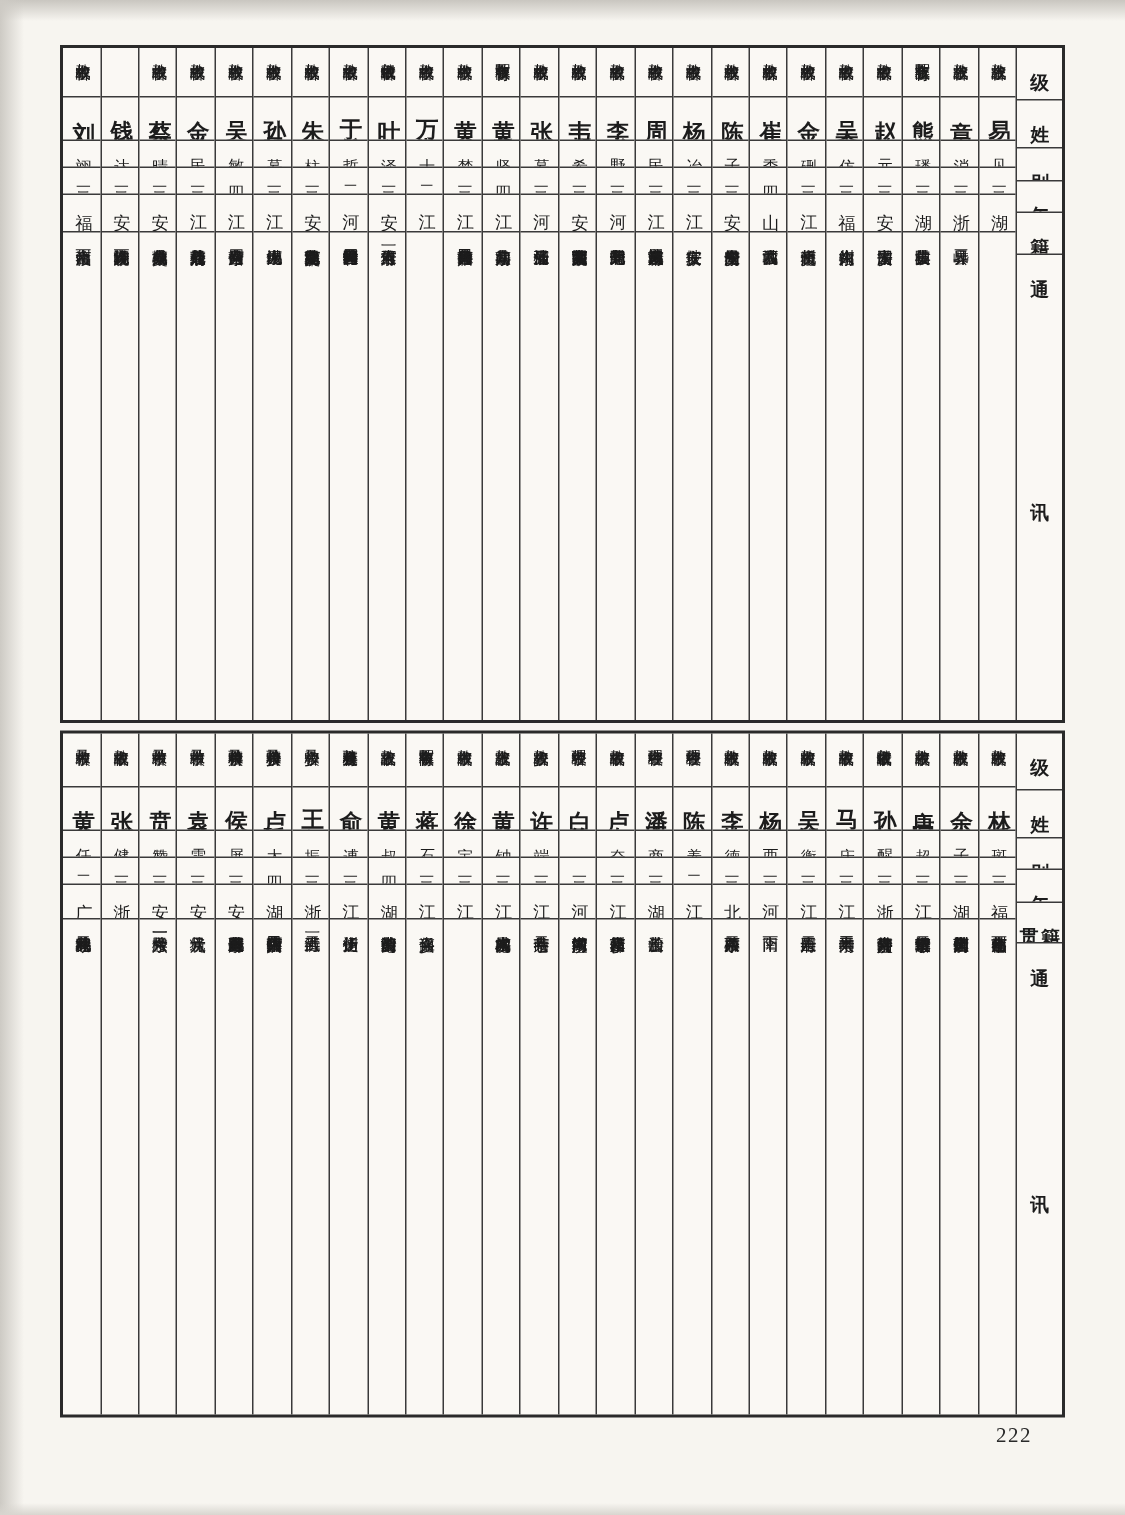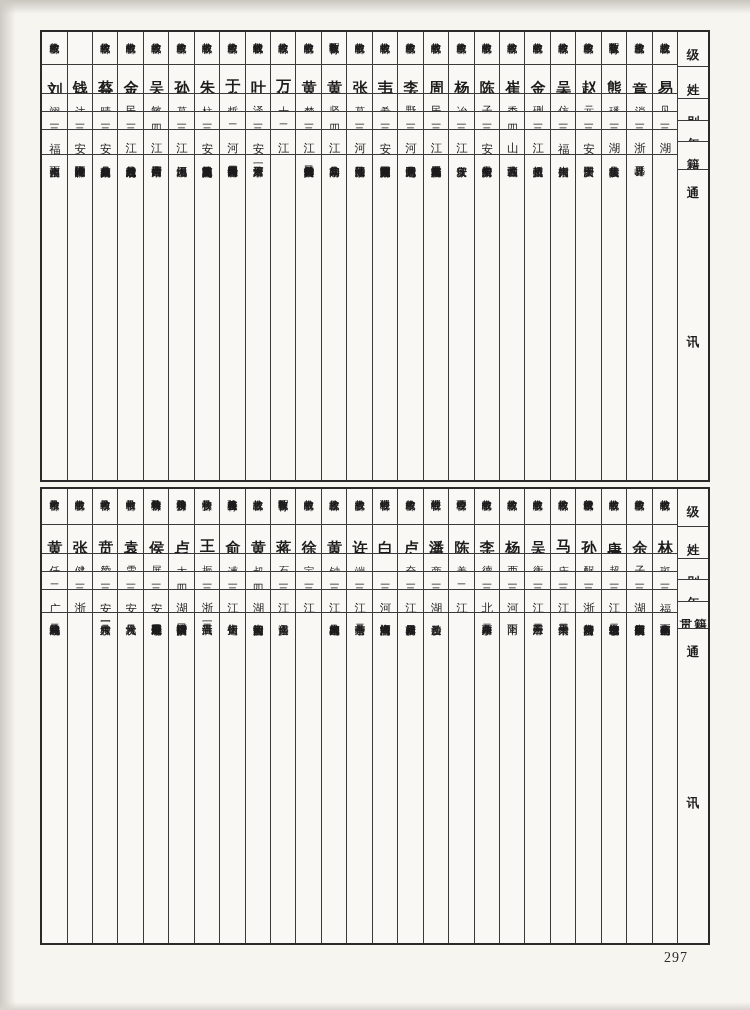--- a/index.html
+++ b/index.html
@@ -1170,14 +1170,14 @@
         </div>
     <div class="cell r-prov just">
           <span class="vtext">广东</span>
         </div>
     <div class="cell r-addr">
           <span class="vtext">城北斗鸡间徐家巷二号</span>
         </div>
   </div>
 </div>
 
-  <div class="page-number">297</div>
+  <div class="page-number">222</div>
 </div>
 
 </body></html>

